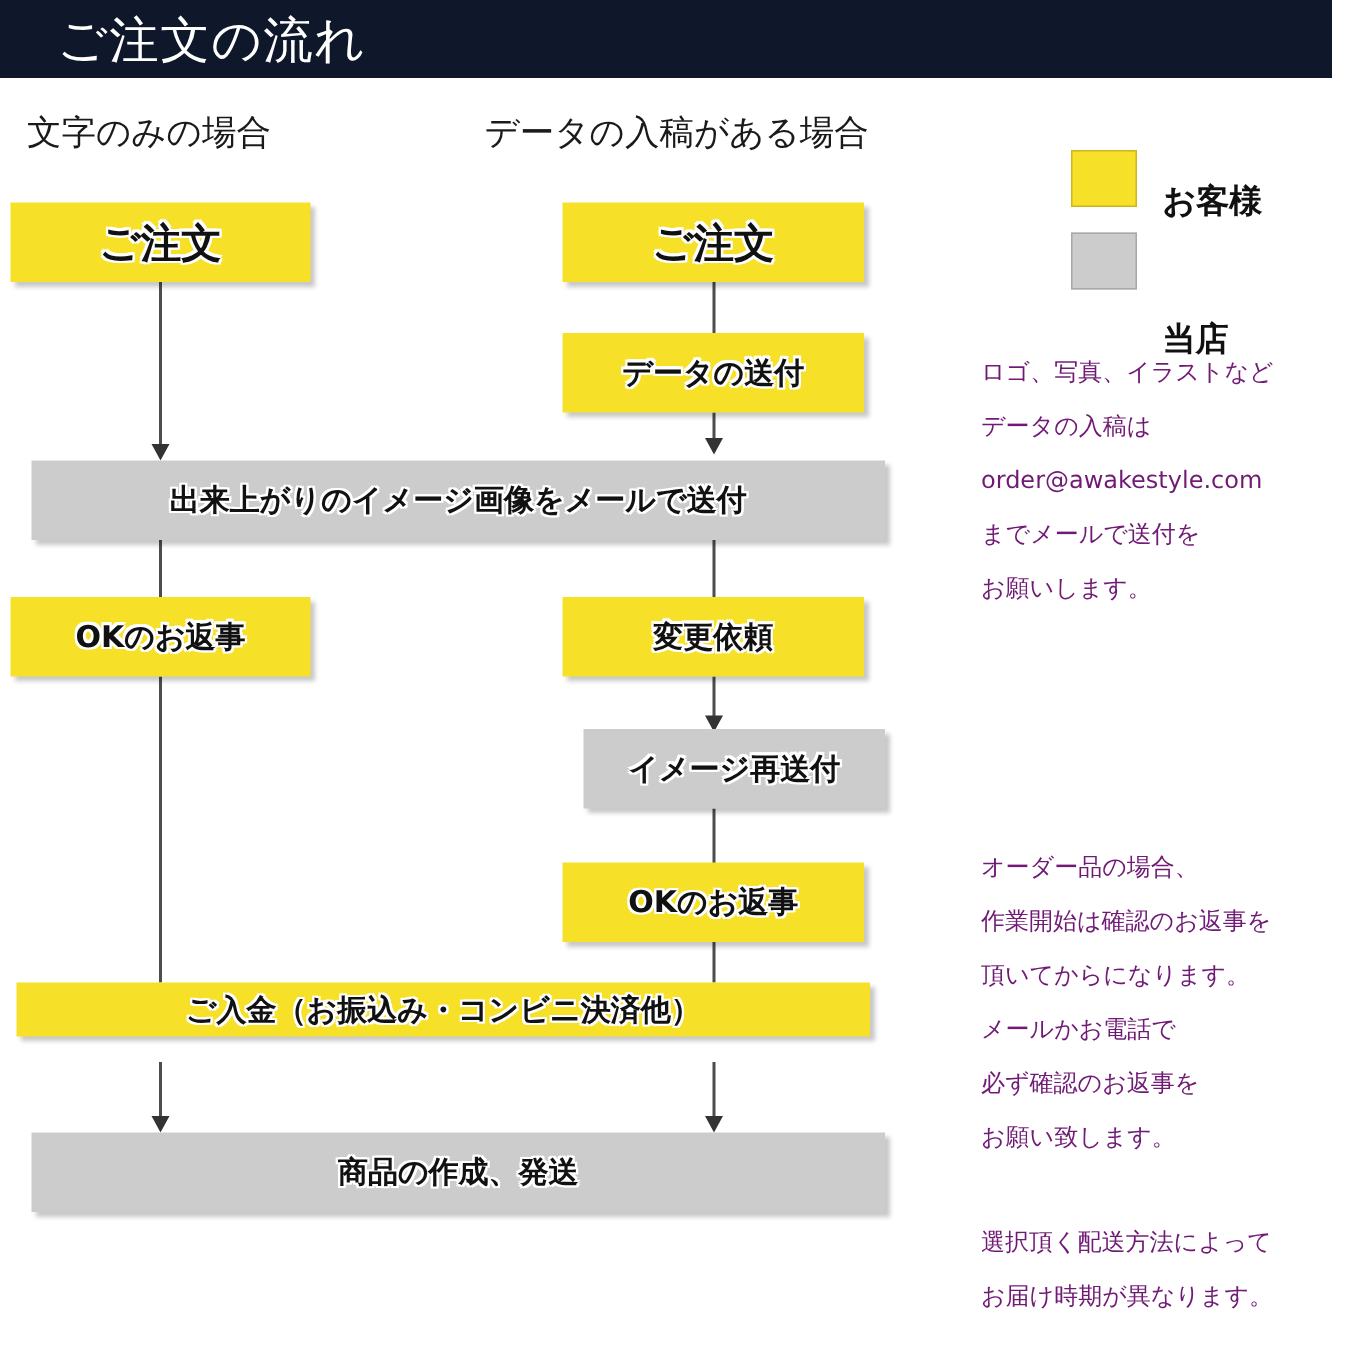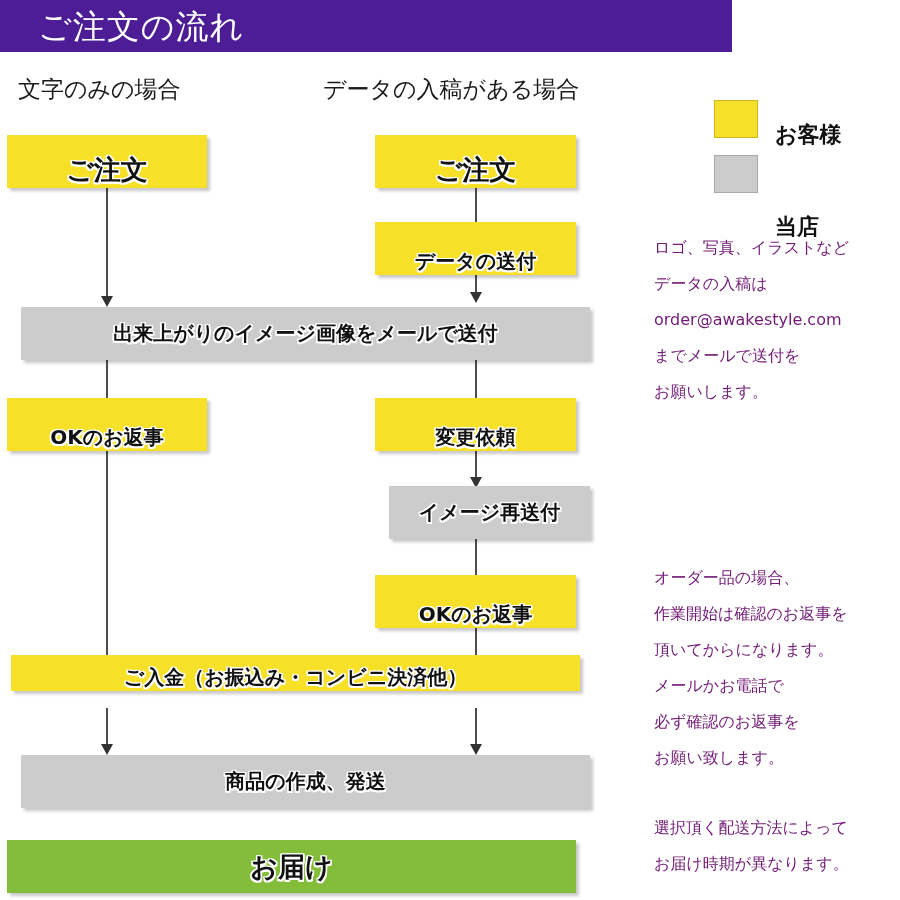--- a/index.html
+++ b/index.html
@@ -16,23 +16,23 @@
     height: 900px;
     background: #ffffff;
     overflow: hidden;
   }
 
   
   .header-banner {
     position: absolute;
     left: 0;
     top: 0;
-    width: 732px;
+    width: 888px;
     height: 52px;
-    background: #4c1d95;
+    background: #0f172a;
   }
   .header-title {
     position: absolute;
     left: 38px;
     top: 4px;
     font-size: 33px;
     line-height: 46px;
     color: #ffffff;
     letter-spacing: 1px;
     white-space: nowrap;
@@ -61,21 +61,21 @@
   .box .box-label {
     font-weight: bold;
     color: #111111;
     white-space: nowrap;
     text-shadow:
       -1.5px -1.5px 0 #ffffff,  1.5px -1.5px 0 #ffffff,
       -1.5px  1.5px 0 #ffffff,  1.5px  1.5px 0 #ffffff,
       -1.5px 0 0 #ffffff, 1.5px 0 0 #ffffff,
       0 -1.5px 0 #ffffff, 0 1.5px 0 #ffffff;
   }
-  .c-yellow { background: #f7e028; align-items: flex-end; }
+  .c-yellow { background: #f7e028; }
   .c-gray   { background: #cccccc; margin-left: 14px; }
   .c-green  { background: #84bd3a; }
 
   .fs-big   { font-size: 27px; }
   .fs-mid   { font-size: 20px; }
 
   
   .conn {
     position: absolute;
     width: 2px;
@@ -189,23 +189,20 @@
   </div>
 
   <div class="box c-yellow" style="left:11px; top:655px; width:569px; height:36px;">
     <span class="box-label fs-mid">ご入金（お振込み・コンビニ決済他）</span>
   </div>
 
   <div class="box c-gray" style="left:7px; top:755px; width:569px; height:53px;">
     <span class="box-label fs-mid">商品の作成、発送</span>
   </div>
 
-  <div class="box c-green" style="left:7px; top:840px; width:569px; height:53px;">
-    <span class="box-label fs-big">お届け</span>
-  </div>
 
   <div class="legend-swatch sw-yellow" style="left:714px; top:100px;"></div>
   <div class="legend-text" style="left:775px; top:116px;">お客様</div>
 
   <div class="legend-swatch sw-gray" style="left:714px; top:155px;"></div>
   <div class="legend-text" style="left:775px; top:168px;margin-top:40px;">当店</div>
 
   <div class="note" style="left:654px; top:230px;">ロゴ、写真、イラストなど</div>
   <div class="note" style="left:654px; top:266px;">データの入稿は</div>
   <div class="note email" style="left:654px; top:302px;">order@awakestyle.com</div>

